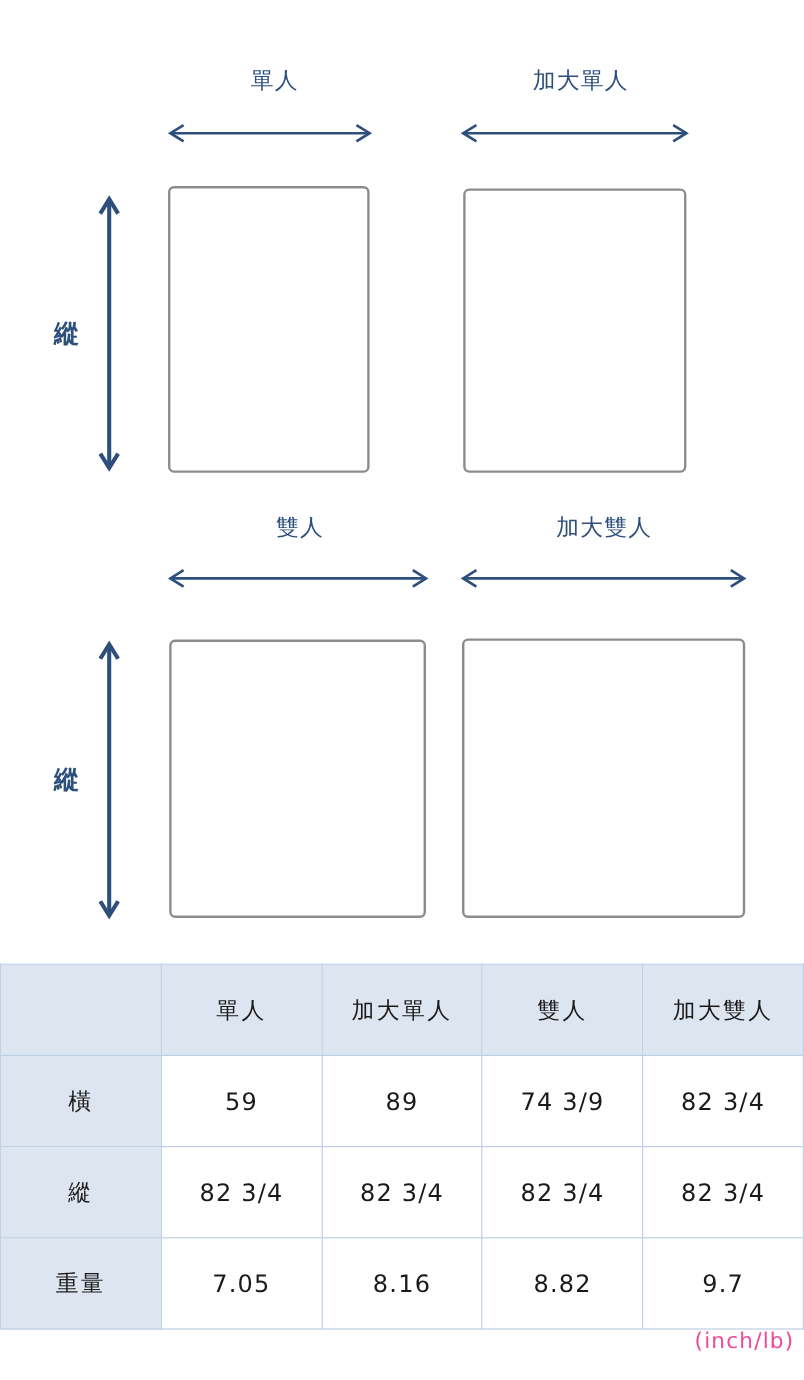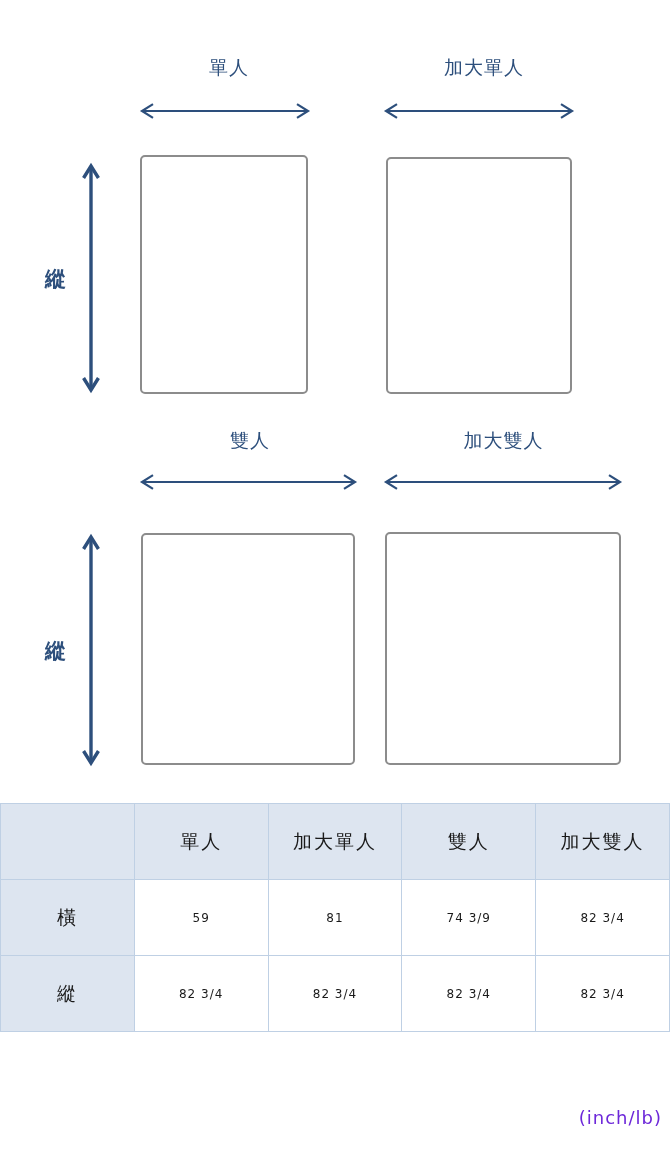--- a/index.html
+++ b/index.html
@@ -81,36 +81,36 @@
     height: 75px;
   }
   table.spec-table th.corner-cell,
   table.spec-table th.col-head,
   table.spec-table th.row-head {
     background: #dde5f0;
   }
   table.spec-table td.value-cell {
     background: #ffffff;
     font-family: "DejaVu Sans", sans-serif;
-    font-size: 12px;
+    font-size: 20px;
     letter-spacing: 1px;
   }
   table.spec-table th.col-head,
   table.spec-table th.row-head {
     letter-spacing: 2px;
     font-size: 19px;
   }
   .unit-note {
     position: absolute;
     right: 8px;
     top: 1107px;
     font-family: "DejaVu Sans", sans-serif;
     font-size: 18px;
     letter-spacing: 1px;
-    color: #6d28d9;
+    color: #ec4899;
     white-space: nowrap;
   }
 </style>
 </head>
 <body>
 
 <div id="diagram-area">
     <div class="size-label" style="left: 146px; top: 58px; width: 166px;">單人</div>
     <svg class="h-arrow" width="170" height="26" style="left: 140px; top: 98px;">
       <line x1="2" y1="13" x2="168" y2="13" stroke="#2d4f7c" stroke-width="2.2"></line>
@@ -161,28 +161,35 @@
         <th class="col-head">單人</th>
         <th class="col-head">加大單人</th>
         <th class="col-head">雙人</th>
         <th class="col-head">加大雙人</th>
       </tr>
     </thead>
     <tbody>
       <tr>
         <th class="row-head">橫</th>
         <td class="value-cell">59</td>
-        <td class="value-cell">81</td>
+        <td class="value-cell">89</td>
         <td class="value-cell">74  3/9</td>
         <td class="value-cell">82  3/4</td>
       </tr>
       <tr>
         <th class="row-head">縱</th>
         <td class="value-cell">82  3/4</td>
         <td class="value-cell">82  3/4</td>
         <td class="value-cell">82  3/4</td>
         <td class="value-cell">82  3/4</td>
       </tr>
+      <tr>
+        <th class="row-head">重量</th>
+        <td class="value-cell">7.05</td>
+        <td class="value-cell">8.16</td>
+        <td class="value-cell">8.82</td>
+        <td class="value-cell">9.7</td>
+      </tr>
     </tbody>
   </table>
 </div>
 
 <div class="unit-note">(inch/lb)</div>
 
 </body></html>

